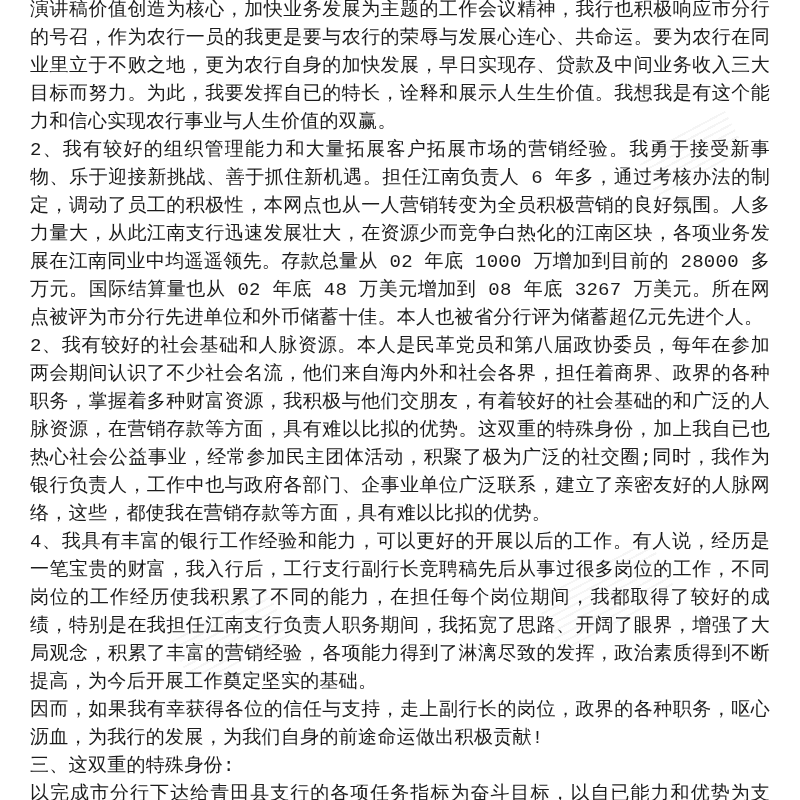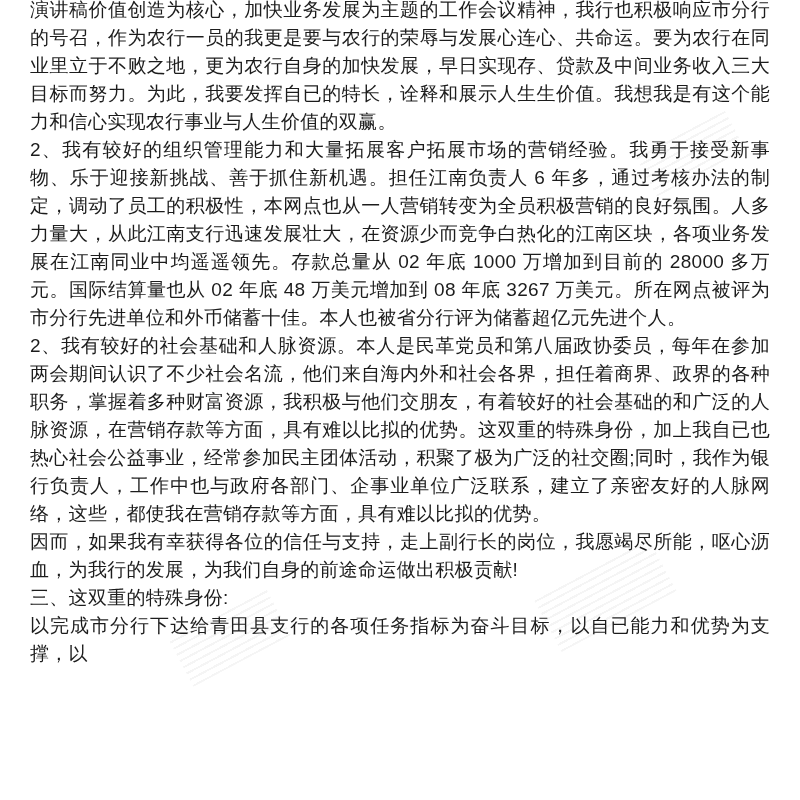--- a/index.html
+++ b/index.html
@@ -6,21 +6,21 @@
     margin: 0;
     padding: 0;
     background: #ffffff;
   }
   .page {
     position: relative;
     width: 800px;
     height: 800px;
     overflow: hidden;
     background: #ffffff;
-    font-family: Liberation Sans, sans-serif;
+    font-family: Liberation Mono, monospace;
   }
   .text-block {
     position: absolute;
     top: -4px;
     left: 0;
     width: 100%;
     box-sizing: border-box;
     padding: 0 30px;
     color: #1c1c1c;
     font-size: 19px;
@@ -57,18 +57,19 @@
 <div class="page">
 
   <div class="watermark wm1"></div>
   <div class="watermark wm2"></div>
   <div class="watermark wm3"></div>
 
   <div class="text-block">
     <p>演讲稿价值创造为核心，加快业务发展为主题的工作会议精神，我行也积极响应市分行的号召，作为农行一员的我更是要与农行的荣辱与发展心连心、共命运。要为农行在同业里立于不败之地，更为农行自身的加快发展，早日实现存、贷款及中间业务收入三大目标而努力。为此，我要发挥自已的特长，诠释和展示人生生价值。我想我是有这个能力和信心实现农行事业与人生价值的双赢。</p>
     <p>2、我有较好的组织管理能力和大量拓展客户拓展市场的营销经验。我勇于接受新事物、乐于迎接新挑战、善于抓住新机遇。担任江南负责人 6 年多，通过考核办法的制定，调动了员工的积极性，本网点也从一人营销转变为全员积极营销的良好氛围。人多力量大，从此江南支行迅速发展壮大，在资源少而竞争白热化的江南区块，各项业务发展在江南同业中均遥遥领先。存款总量从 02 年底 1000 万增加到目前的 28000 多万元。国际结算量也从 02 年底 48 万美元增加到 08 年底 3267 万美元。所在网点被评为市分行先进单位和外币储蓄十佳。本人也被省分行评为储蓄超亿元先进个人。</p>
     <p>2、我有较好的社会基础和人脉资源。本人是民革党员和第八届政协委员，每年在参加两会期间认识了不少社会名流，他们来自海内外和社会各界，担任着商界、政界的各种职务，掌握着多种财富资源，我积极与他们交朋友，有着较好的社会基础的和广泛的人脉资源，在营销存款等方面，具有难以比拟的优势。这双重的特殊身份，加上我自已也热心社会公益事业，经常参加民主团体活动，积聚了极为广泛的社交圈;同时，我作为银行负责人，工作中也与政府各部门、企事业单位广泛联系，建立了亲密友好的人脉网络，这些，都使我在营销存款等方面，具有难以比拟的优势。</p>
-    <p>因而，如果我有幸获得各位的信任与支持，走上副行长的岗位，我愿竭尽所能，呕心沥血，为我行的发展，为我们自身的前途命运做出积极贡献!</p>
+    <p>4、我具有丰富的银行工作经验和能力，可以更好的开展以后的工作。有人说，经历是一笔宝贵的财富，我入行后，工行支行副行长竞聘稿先后从事过很多岗位的工作，不同岗位的工作经历使我积累了不同的能力，在担任每个岗位期间，我都取得了较好的成绩，特别是在我担任江南支行负责人职务期间，我拓宽了思路、开阔了眼界，增强了大局观念，积累了丰富的营销经验，各项能力得到了淋漓尽致的发挥，政治素质得到不断提高，为今后开展工作奠定坚实的基础。</p>
+    <p>因而，如果我有幸获得各位的信任与支持，走上副行长的岗位，政界的各种职务，呕心沥血，为我行的发展，为我们自身的前途命运做出积极贡献!</p>
     <p>三、这双重的特殊身份:</p>
     <p>以完成市分行下达给青田县支行的各项任务指标为奋斗目标，以自已能力和优势为支撑，以</p>
   </div>
 
 </div>
 
 </body></html>

